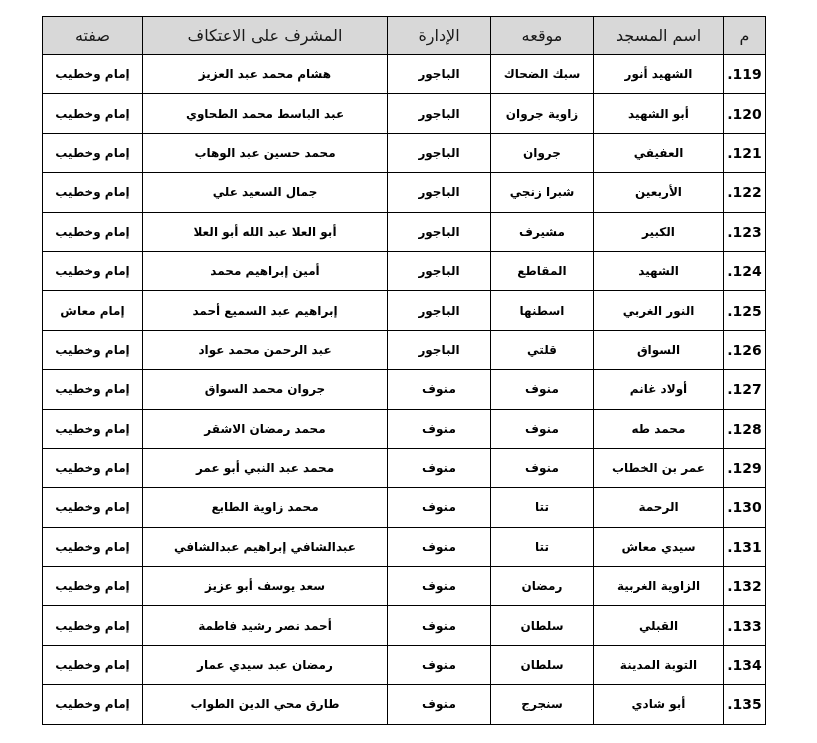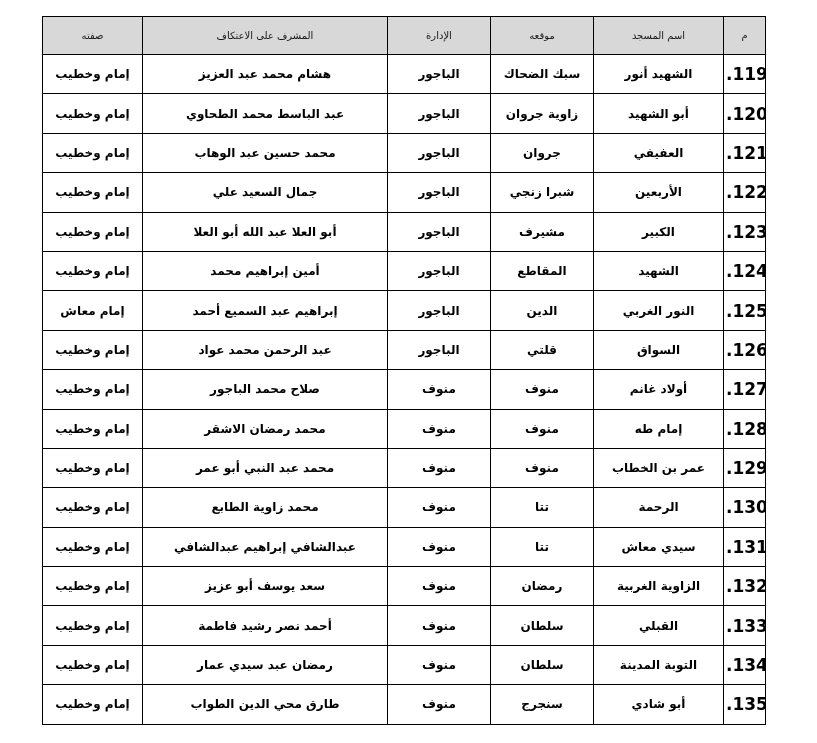--- a/index.html
+++ b/index.html
@@ -9,26 +9,26 @@
   }
   table.doc-table{
     position:absolute;top:16px;left:42px;width:723px;
     border-collapse:collapse;table-layout:fixed;direction:rtl;
   }
   .doc-table th,.doc-table td{
     border:1px solid #000;text-align:center;vertical-align:middle;
     padding:0 2px;overflow:hidden;
   }
   .doc-table th{
-    background:#d8d8d8;font-weight:400;font-size:10px;height:37px;color:#191919;
+    background:#d8d8d8;font-weight:400;font-size:16px;height:37px;color:#191919;
   }
   .doc-table td{
     font-weight:700;font-size:12px;height:38.4px;background:#ffffff;
   }
-  .doc-table td.num-cell{direction:ltr;font-size:17px;}
+  .doc-table td.num-cell{direction:ltr;font-size:14px;}
 </style>
 </head>
 <body>
 
 <table class="doc-table">
   <colgroup>
     <col style="width:42px">
     <col style="width:130px">
     <col style="width:103px">
     <col style="width:103px">
@@ -90,44 +90,44 @@
         <td class="num-cell">.124</td>
         <td>الشهيد</td>
         <td>المقاطع</td>
         <td>الباجور</td>
         <td>أمين إبراهيم محمد</td>
         <td>إمام وخطيب</td>
       </tr>
       <tr>
         <td class="num-cell">.125</td>
         <td>النور الغربي</td>
-        <td>الدين</td>
+        <td>اسطنها</td>
         <td>الباجور</td>
         <td>إبراهيم عبد السميع أحمد</td>
         <td>إمام معاش</td>
       </tr>
       <tr>
         <td class="num-cell">.126</td>
         <td>السواق</td>
         <td>قلتي</td>
         <td>الباجور</td>
         <td>عبد الرحمن محمد عواد</td>
         <td>إمام وخطيب</td>
       </tr>
       <tr>
         <td class="num-cell">.127</td>
         <td>أولاد غانم</td>
         <td>منوف</td>
         <td>منوف</td>
-        <td>صلاح محمد الباجور</td>
+        <td>جروان محمد السواق</td>
         <td>إمام وخطيب</td>
       </tr>
       <tr>
         <td class="num-cell">.128</td>
-        <td>إمام طه</td>
+        <td>محمد طه</td>
         <td>منوف</td>
         <td>منوف</td>
         <td>محمد رمضان الاشقر</td>
         <td>إمام وخطيب</td>
       </tr>
       <tr>
         <td class="num-cell">.129</td>
         <td>عمر بن الخطاب</td>
         <td>منوف</td>
         <td>منوف</td>

